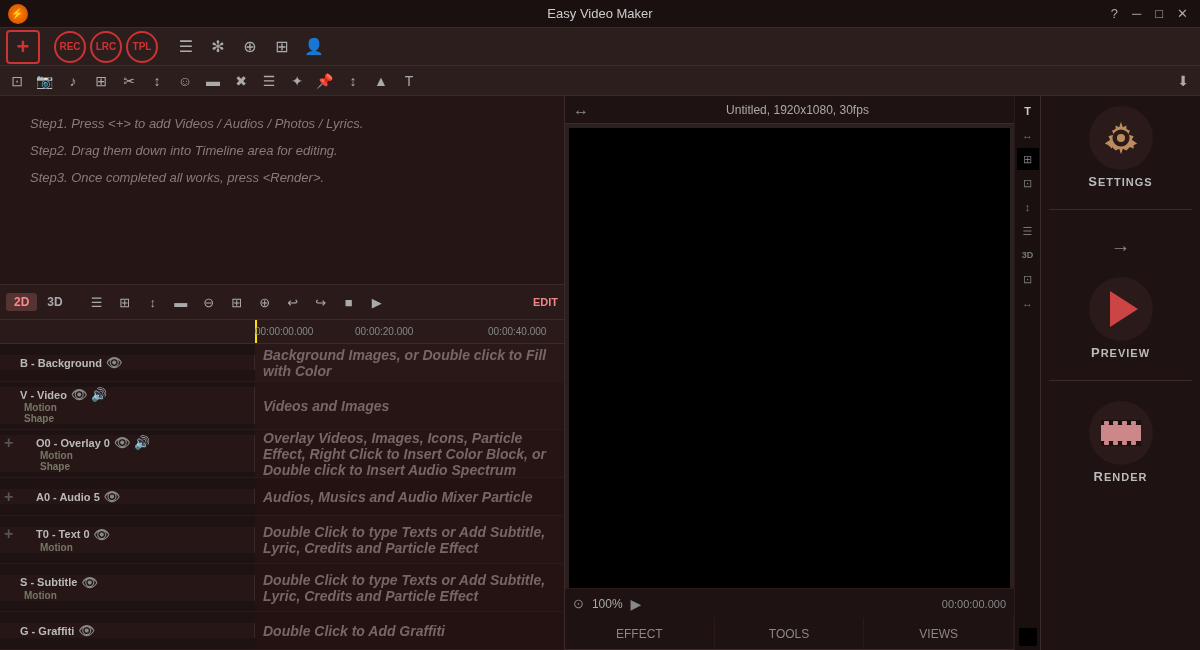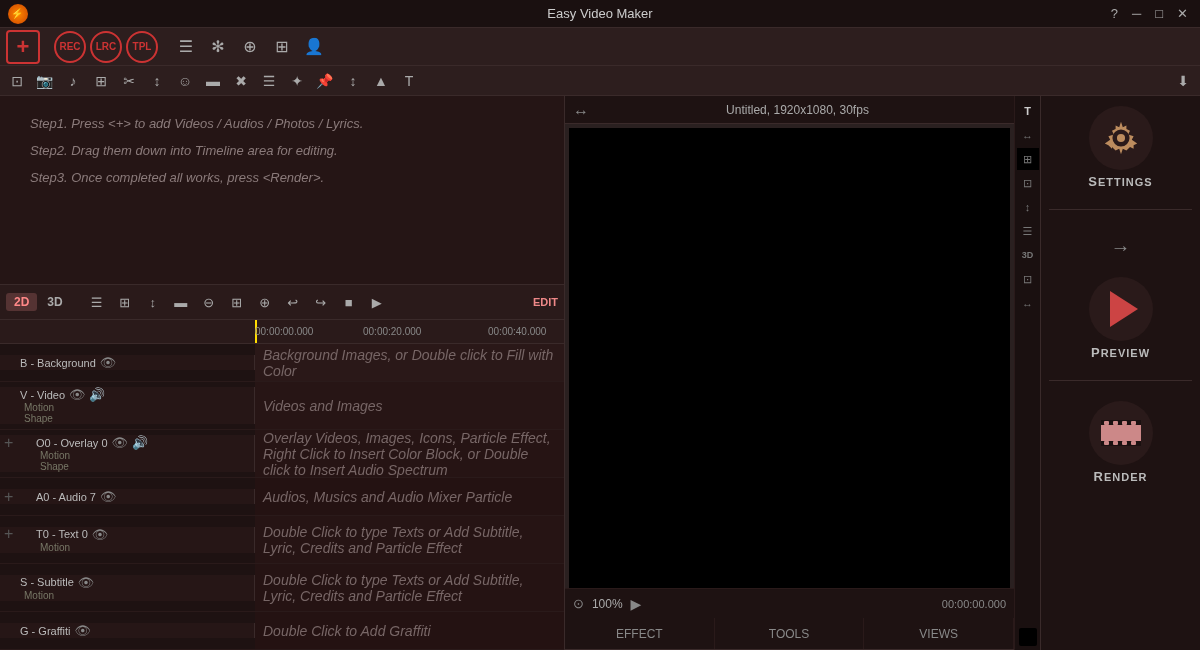--- a/index.html
+++ b/index.html
@@ -206,20 +206,21 @@
       height: 100%;
       background: #ffdd00;
     }
 
     
     #tracks {
       flex: 1;
       overflow-y: auto;
       display: flex;
       flex-direction: column;
+      font-weight: bold;
     }
     .track-row {
       display: flex;
       height: 38px;
       border-bottom: 1px solid #2a1a1a;
       align-items: center;
     }
     .track-row.tall {
       height: 48px;
     }
@@ -494,21 +495,21 @@
         <div class="tc-btn">■</div>
         <div class="tc-btn">▶</div>
         <div class="tc-edit">EDIT</div>
       </div>
 
       <div id="timeline">
 
         <div id="timeline-ruler" style="padding-left: 255px;">
           <div class="ruler-playhead" style="left: 255px;"></div>
           <span class="ruler-marker" style="left: 255px;">00:00:00.000</span>
-          <span class="ruler-marker" style="left: 363px;">00:00:20.000</span>
+          <span class="ruler-marker" style="left: 355px;">00:00:20.000</span>
           <span class="ruler-marker" style="left: 488px;">00:00:40.000</span>
 
         </div>
 
         <div id="tracks">
 
           <div class="track-row">
             <div class="track-label">
               <div class="label-row">
                 <span style="font-size:11px;color:#bbb;">B - Background</span>
@@ -546,21 +547,21 @@
             </div>
             <div class="track-content overlay">
               <span>Overlay Videos, Images, Icons, Particle Effect, Right Click to Insert Color Block, or Double click to Insert Audio Spectrum</span>
             </div>
           </div>
 
           <div class="track-row">
             <div class="track-label">
               <div class="label-row">
                 <span class="add-track">+</span>
-                <span style="font-size:11px;color:#bbb;margin-left:16px;">A0 - Audio 7</span>
+                <span style="font-size:11px;color:#bbb;margin-left:16px;">A0 - Audio 5</span>
                 <span class="eye-icon">👁</span>
               </div>
             </div>
             <div class="track-content audio">
               <span>Audios, Musics and Audio Mixer Particle</span>
             </div>
           </div>
 
           <div class="track-row tall">
             <div class="track-label">

